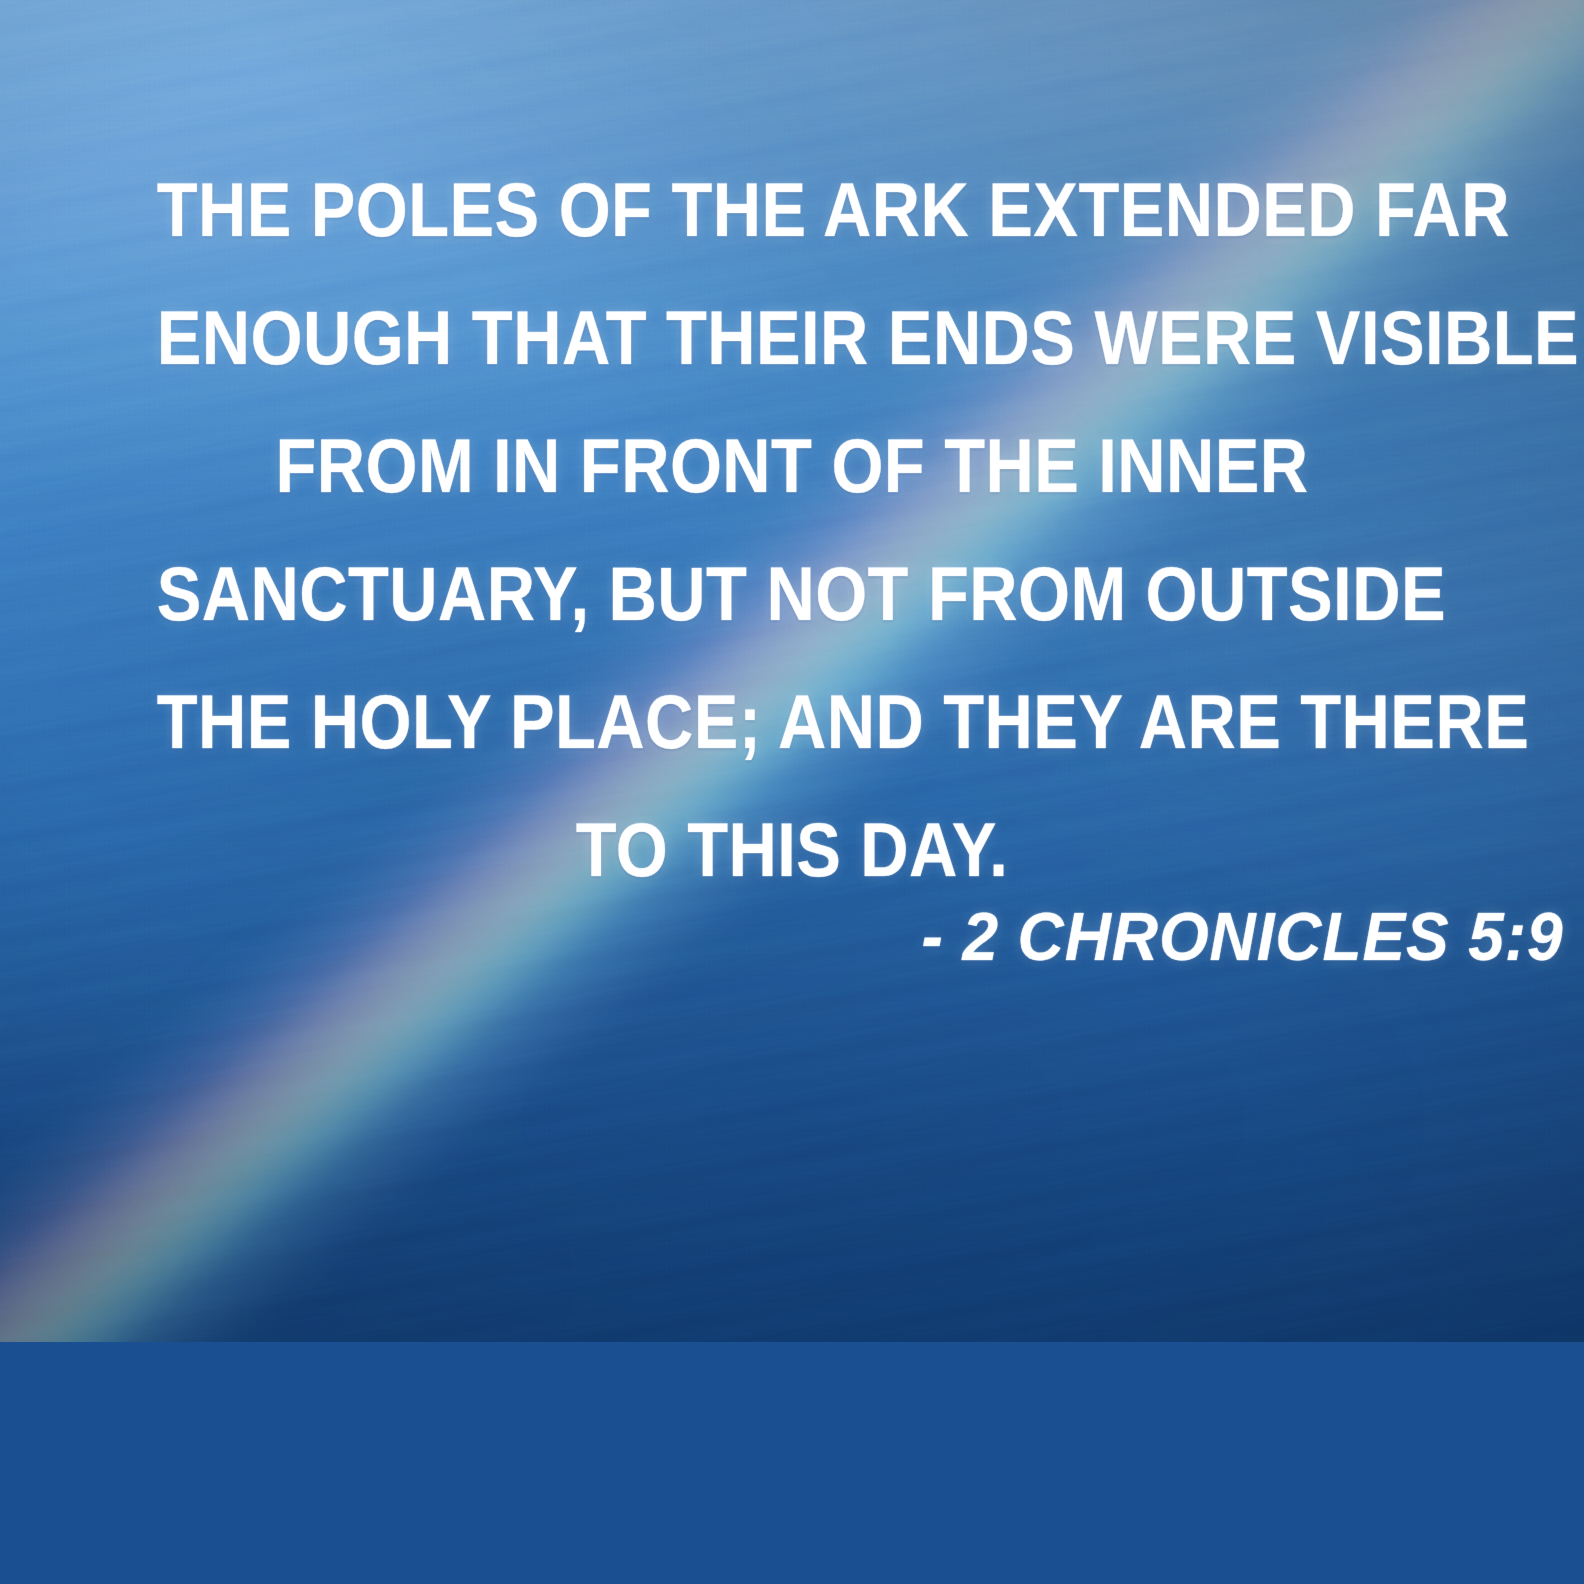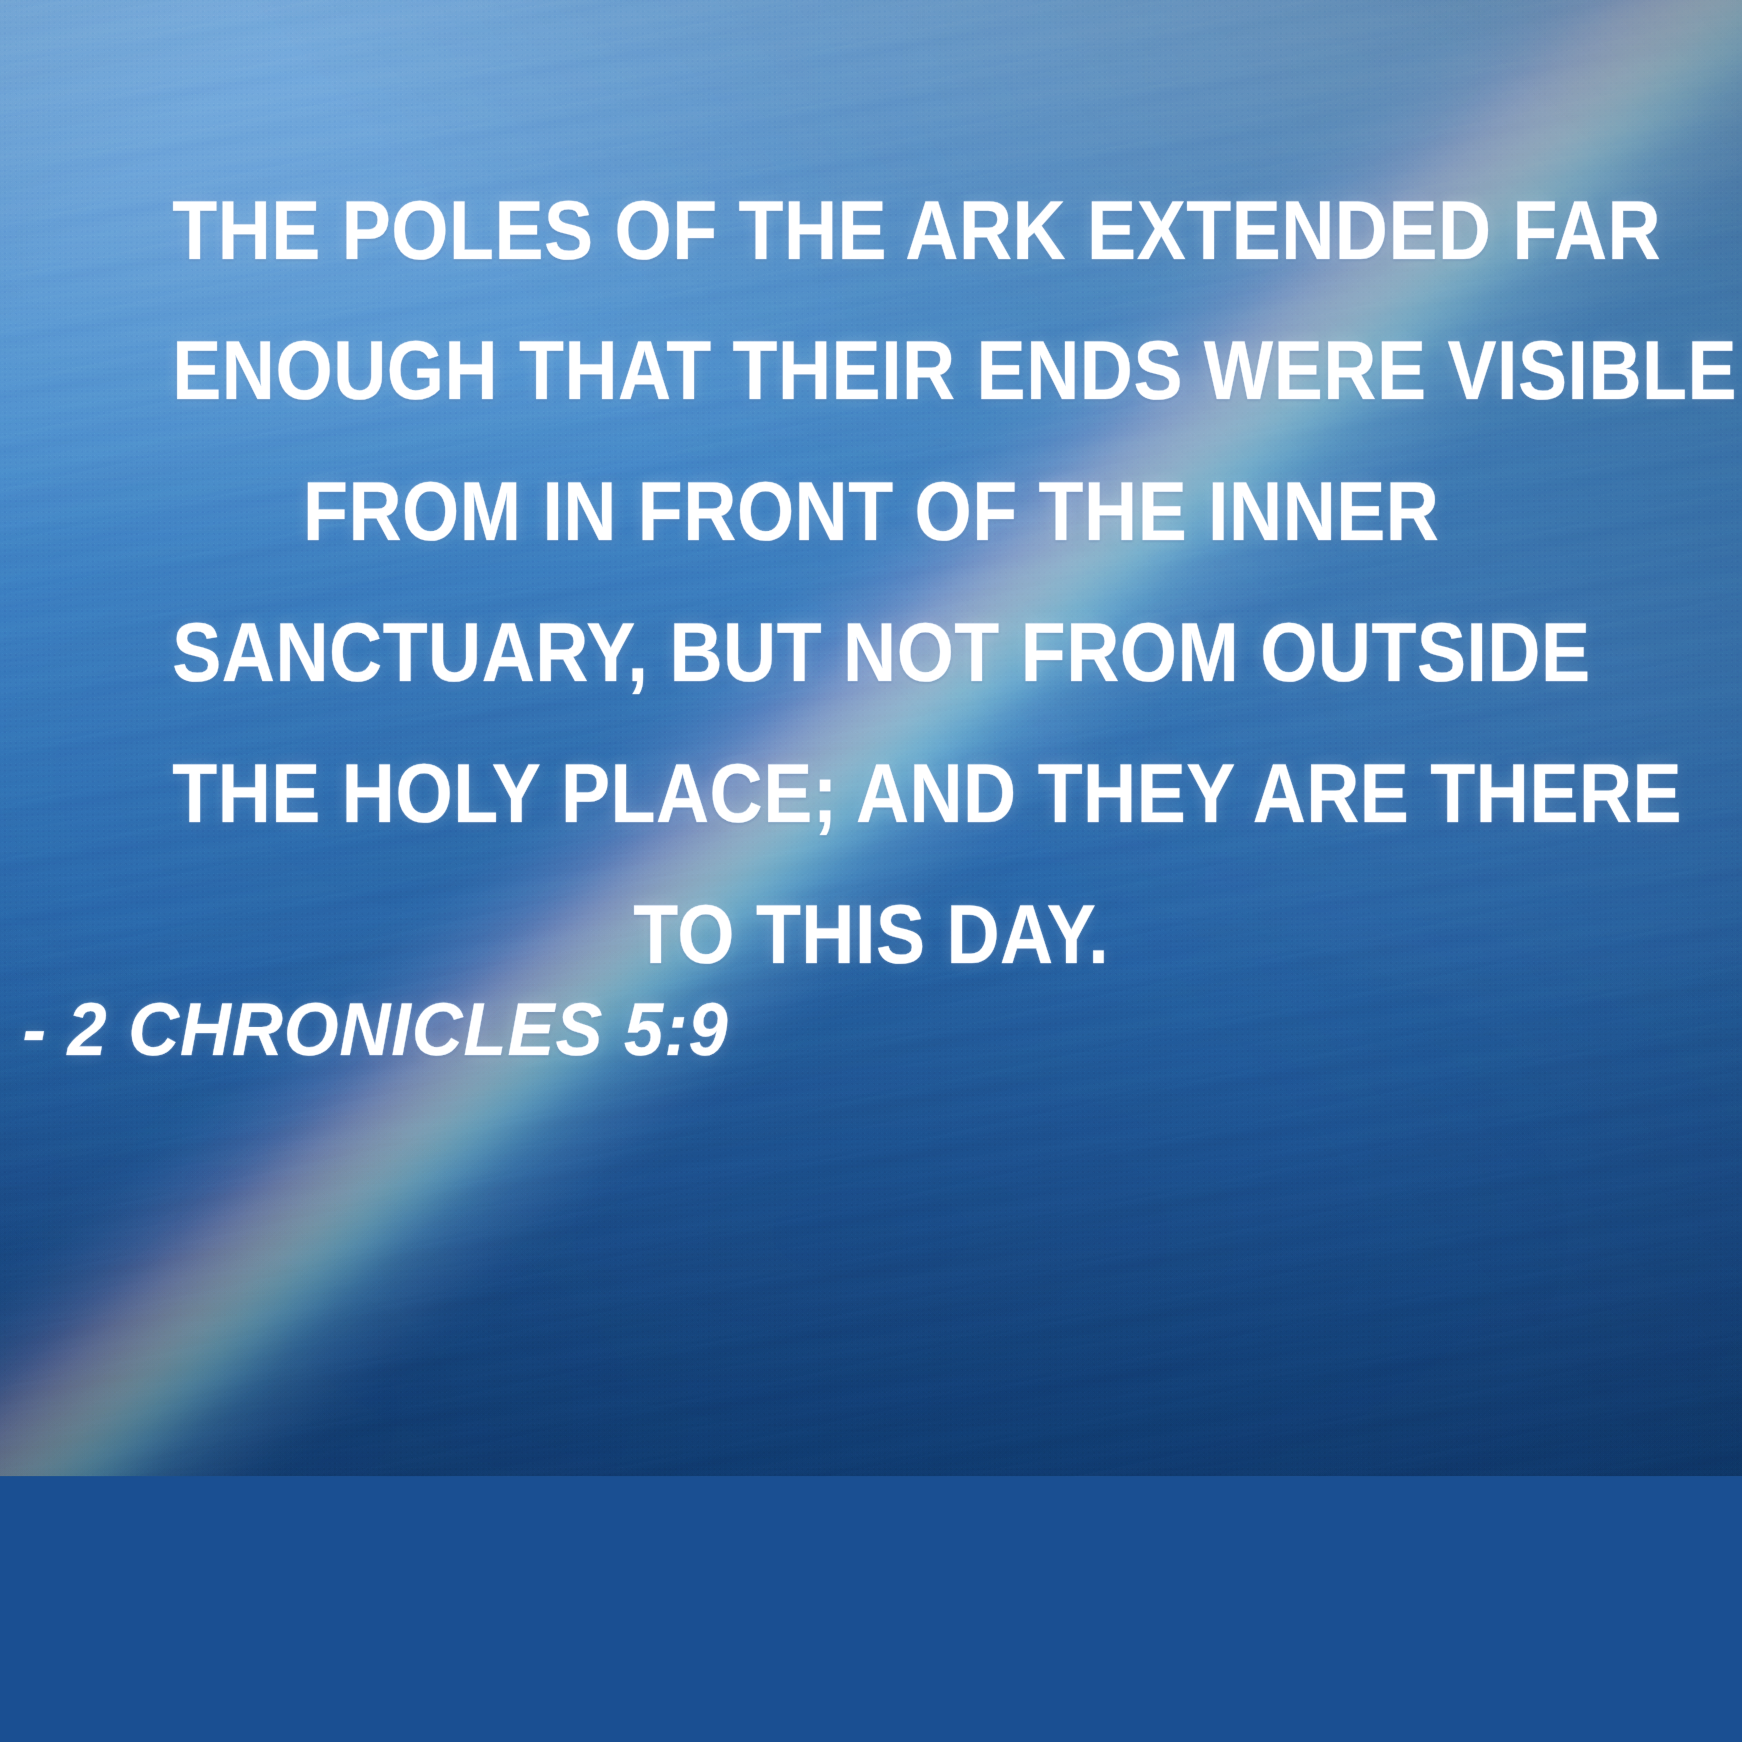--- a/index.html
+++ b/index.html
@@ -208,23 +208,23 @@
       0 0 2px rgba(255,255,255,.55),
       0 1px 3px rgba(30,70,130,.40),
       0 0 14px rgba(255,255,255,.18);
     
     -webkit-text-stroke: 0.4px rgba(210,230,250,.55);
   }
 
   #attribution {
     position: absolute;
     left: 0;
-    right: 12px;
+    right: 0;
     top: 890px;
-    text-align: left;
+    text-align: right;
     z-index: 5;
   }
 
   .attr-text {
     display: inline-block;
     color: #ffffff;
     font-family: "Liberation Sans", sans-serif;
     font-weight: 700;
     font-style: italic;
     font-size: 68px;

